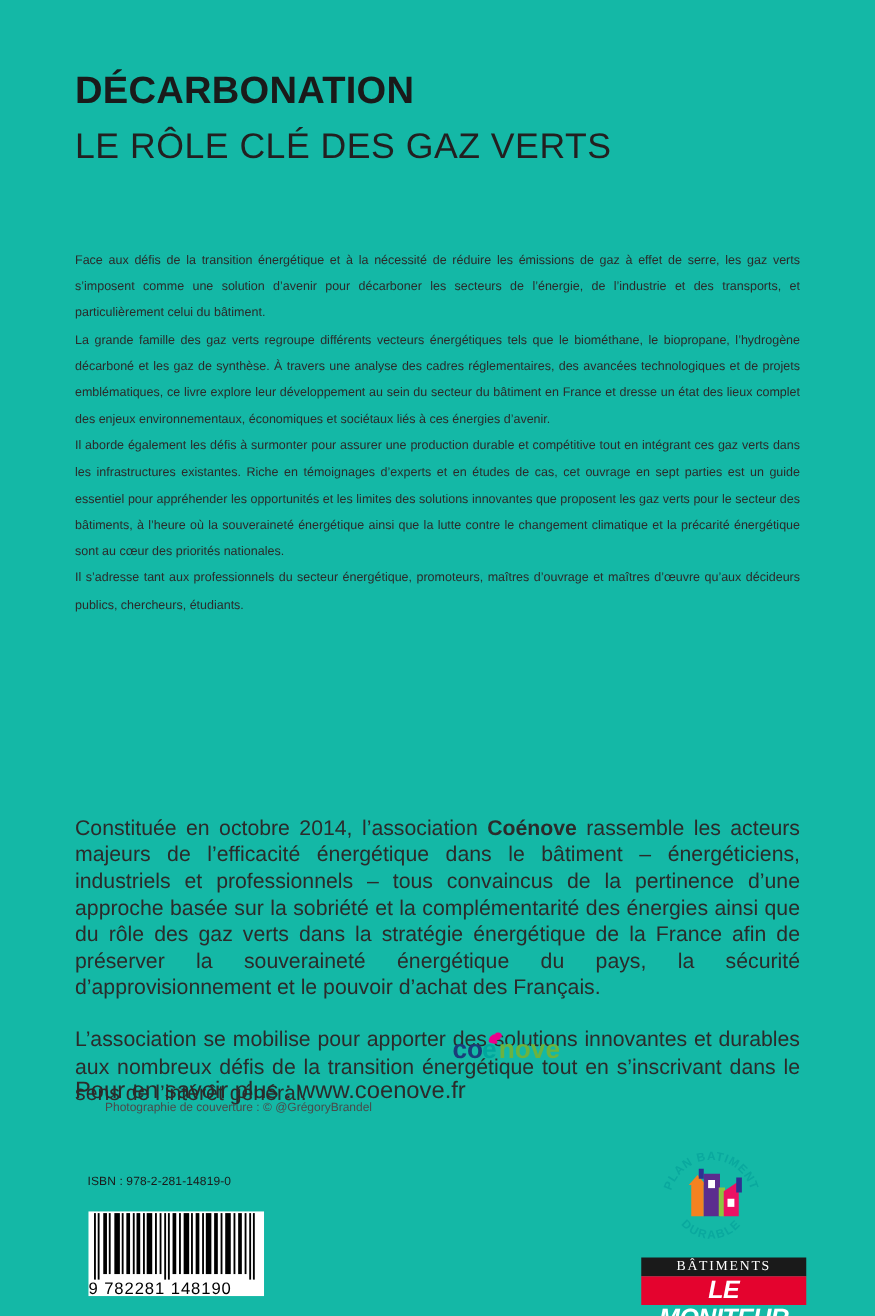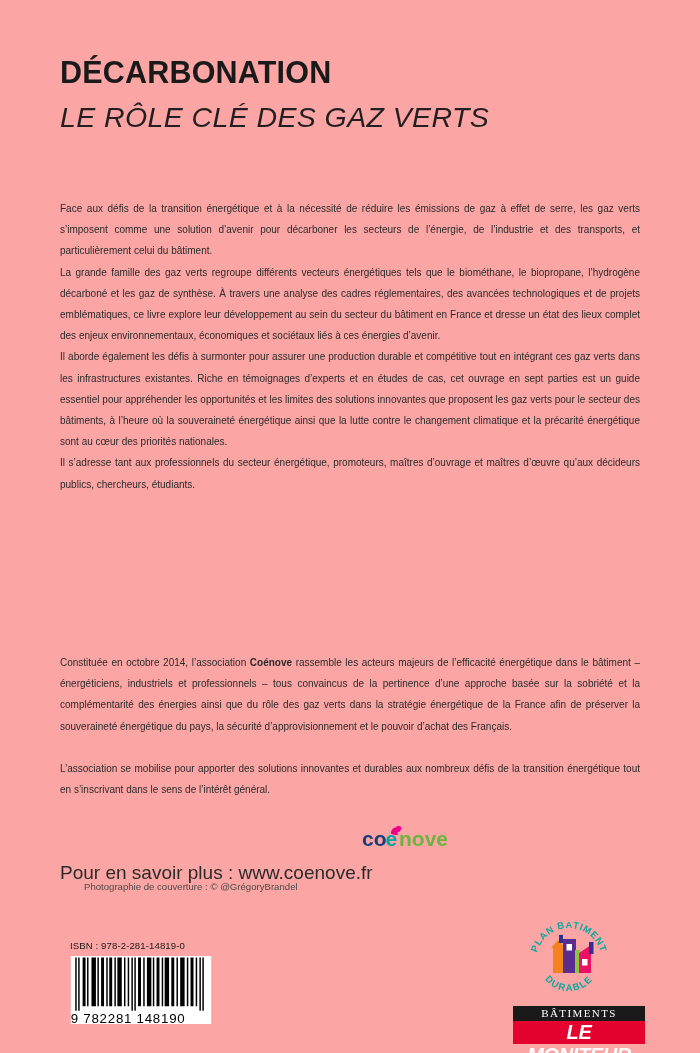--- a/index.html
+++ b/index.html
@@ -13,21 +13,21 @@
     font-family: "Liberation Sans", sans-serif;
     color: #231f20;
     position: relative;
     overflow: hidden;
   }
   .page {
     position: absolute;
     left: 0; top: 0;
     width: 700px;
     height: 1053px;
-    background: #fca5a5;
+    background: #14b8a6;
   }
 
   
   .title-block {
     position: absolute;
     left: 60px;
     top: 52px;
     width: 590px;
   }
   .title-line1, .title-line2 {
@@ -43,21 +43,20 @@
     font-size: 27px;
   }
   .subtitle {
     font-weight: 300;
     font-size: 28.5px;
     line-height: 42px;
     letter-spacing: 0.4px;
     color: #231f20;
     margin-top: 4px;
     white-space: nowrap;
-    font-style: italic;
   }
 
   
   .body-copy {
     position: absolute;
     left: 60px;
     top: 198px;
     width: 580px;
     font-size: 10px;
     line-height: 21.2px;
@@ -71,21 +70,21 @@
   .body-copy p.tight {
     margin: 0;
   }
 
   
   .assoc-block {
     position: absolute;
     left: 60px;
     top: 652px;
     width: 580px;
-    font-size: 10px;
+    font-size: 17px;
     line-height: 21.2px;
     text-align: justify;
     color: #2b2b2b;
   }
   .assoc-block p { margin: 0; }
   .assoc-block .gap { height: 21px; }
   .assoc-block b { font-weight: 700; }
 
   
   .savoir {
@@ -118,21 +117,21 @@
   
   .isbn-wrap {
     position: absolute;
     left: 70px;
     top: 940px;
   }
   .isbn-text {
     font-size: 9.6px;
     color: #1a1a1a;
     letter-spacing: 0.1px;
-    margin-bottom: 5px;
+    margin-bottom: 18px;
     white-space: nowrap;
   }
   .barcode {
     width: 142px;
     height: 68px;
     display: block;
   }
 
   
   .pbd-logo {

